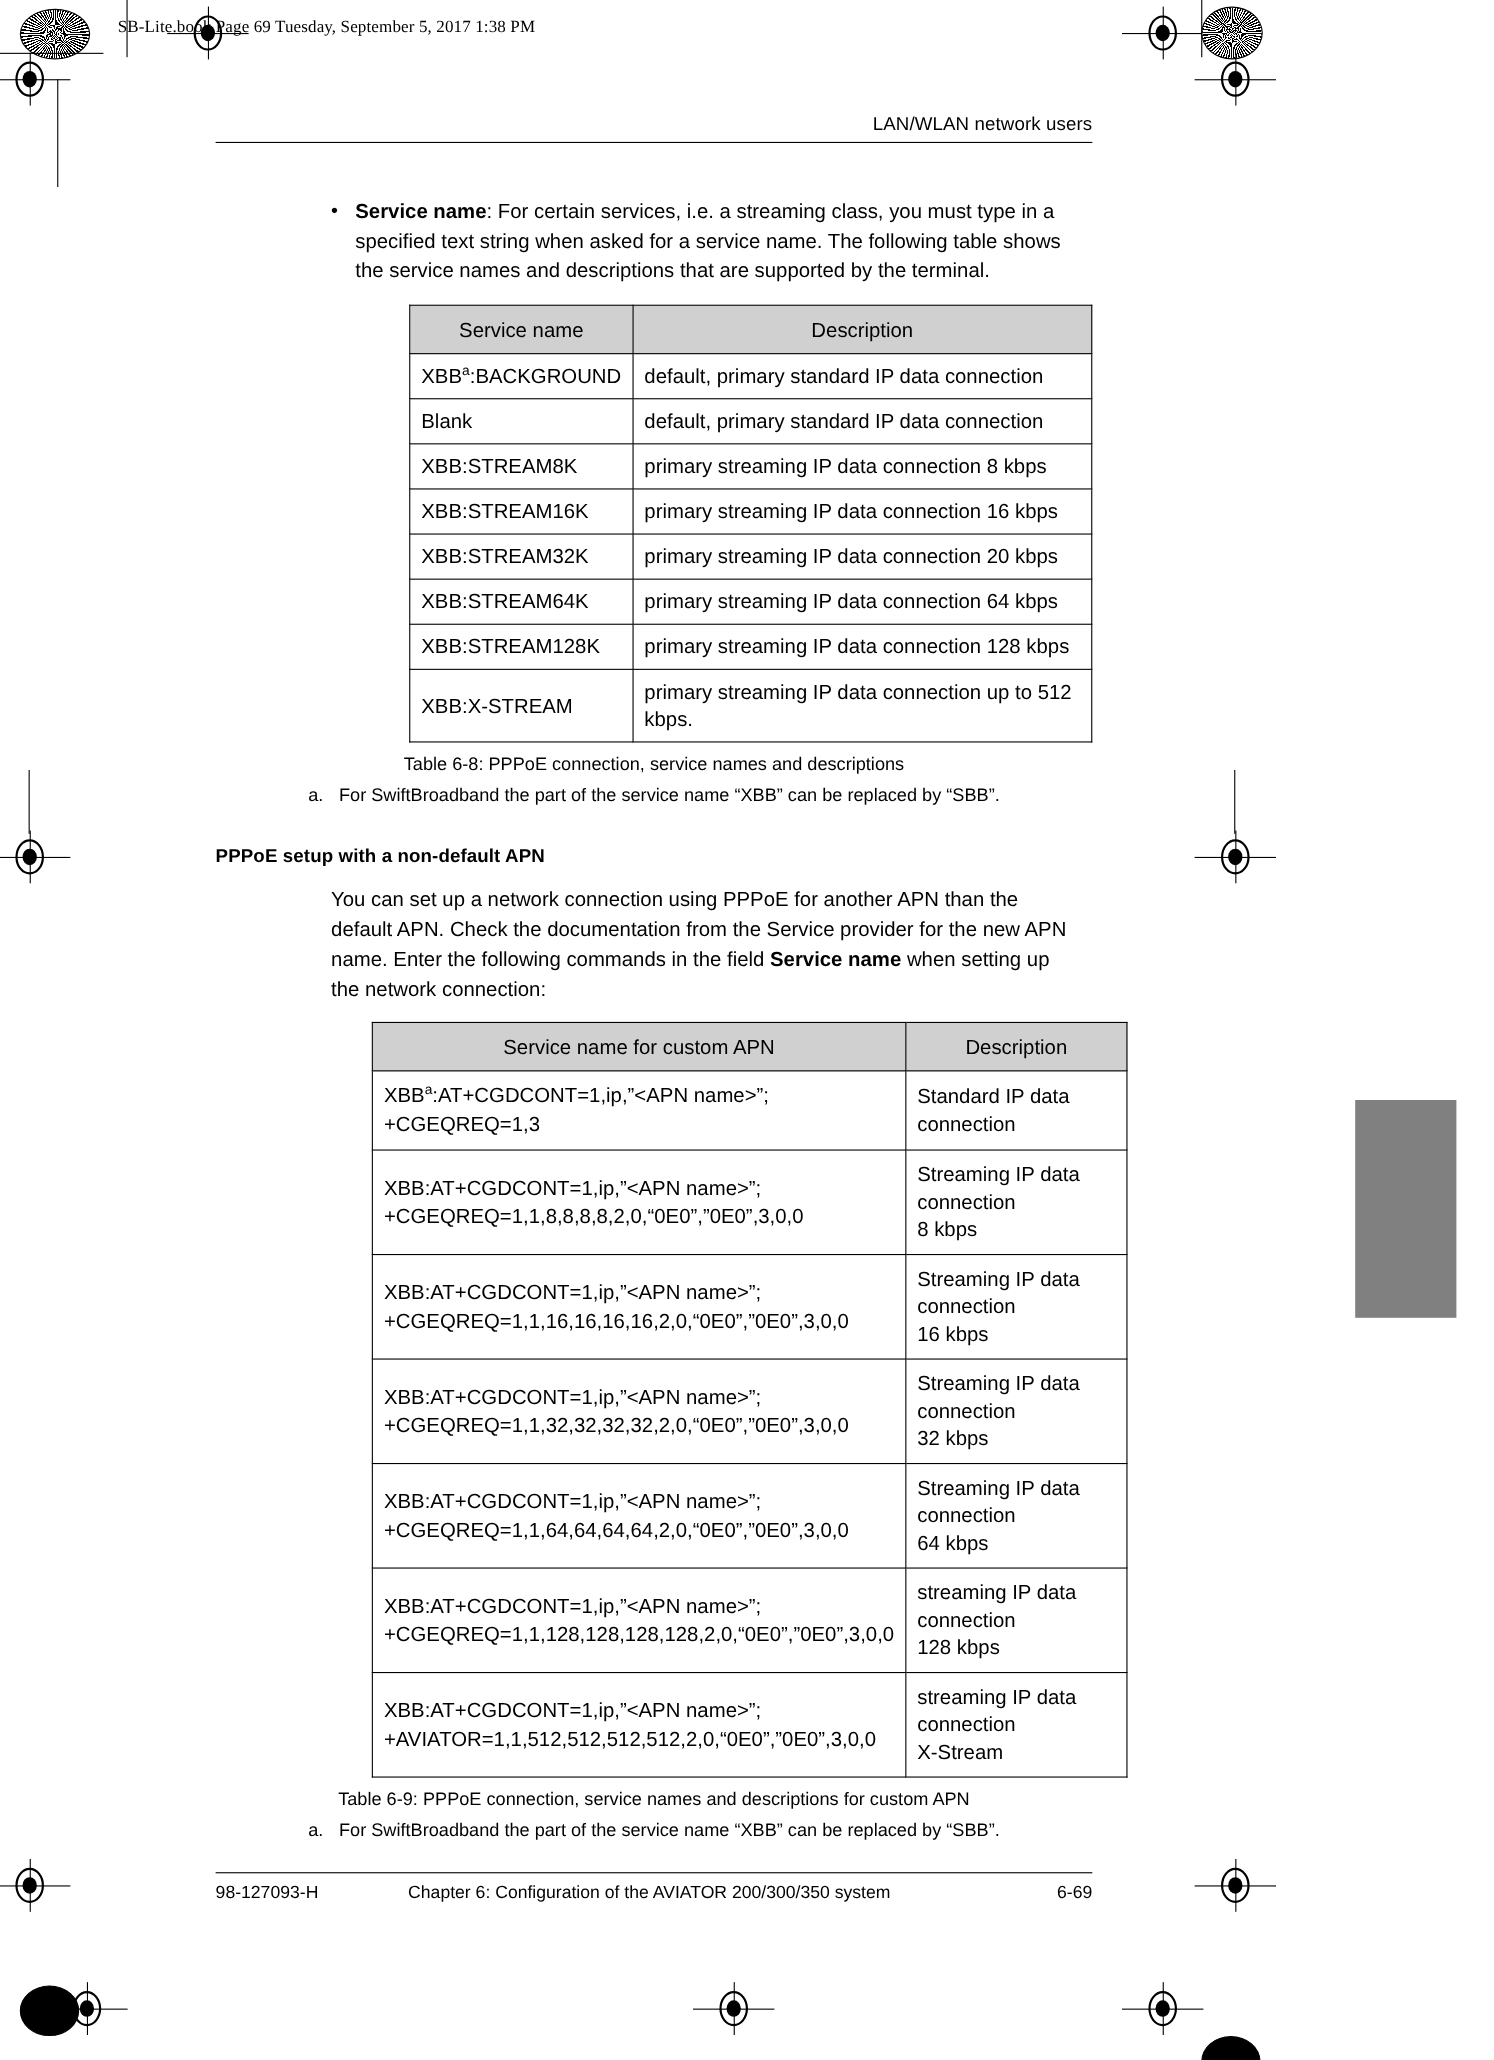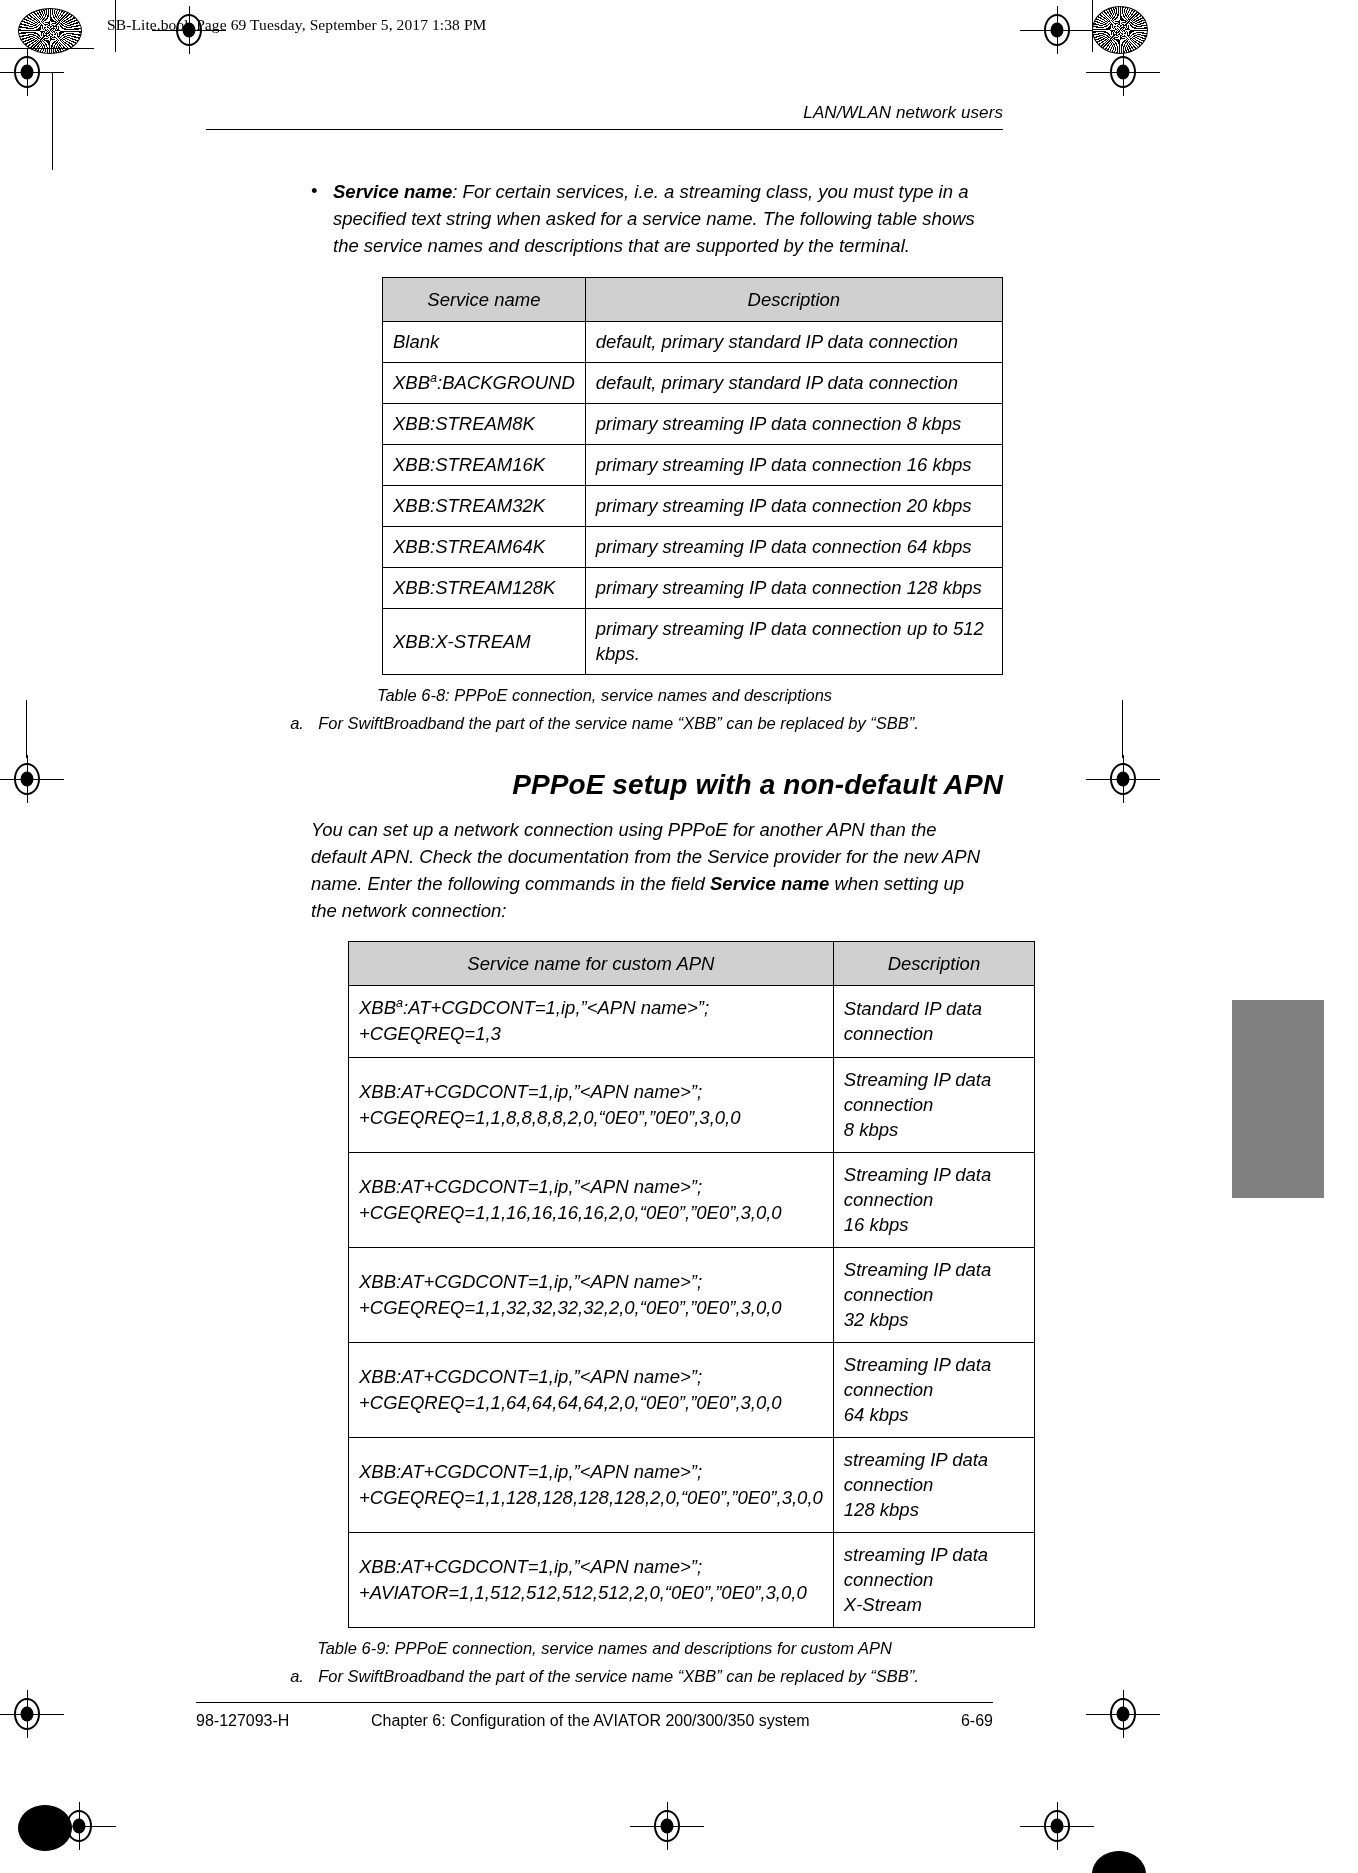--- a/index.html
+++ b/index.html
@@ -81,24 +81,23 @@
     top: 16px;
     font-family: "Liberation Serif", serif;
     font-size: 15.5px;
     letter-spacing: 0.1px;
     white-space: nowrap;
   }
 
   
   .content {
     position: absolute;
-    left: 206px;
+    left: 196px;
     top: 0;
     width: 797px;
-    font-style: italic;
   }
 
   .running-head {
     text-align: right;
     font-size: 17px;
     padding-top: 103px;
     letter-spacing: 0.1px;
   }
   .head-rule {
     margin-top: 6px;
@@ -166,25 +165,24 @@
     margin-top: 9px;
     display: flex;
     justify-content: center;
   }
   .footnote .fn-marker {
     width: 28px;
     flex: 0 0 28px;
   }
 
   h2.section {
-    font-size: 28px;
+    font-size: 17px;
     font-weight: bold;
     margin: 36px 0 0 0;
     letter-spacing: 0.1px;
-    text-align: right;
   }
 
   .body-para {
     margin-top: 15px;
     margin-left: 105px;
     width: 683px;
     font-size: 18.5px;
     line-height: 27px;
   }
   .body-para b { font-weight: bold; }
@@ -342,25 +340,25 @@
     <div class="t68-wrap">
       <table class="doc-table" id="table-6-8">
         <thead>
           <tr>
             <th class="col-name">Service name</th>
             <th>Description</th>
           </tr>
         </thead>
         <tbody>
           <tr>
+            <td><span>XBB</span><sup>a</sup><span>:BACKGROUND</span></td>
+            <td>default, primary standard IP data connection</td>
+          </tr>
+          <tr>
             <td>Blank</td>
-            <td>default, primary standard IP data connection</td>
-          </tr>
-          <tr>
-            <td><span>XBB</span><sup>a</sup><span>:BACKGROUND</span></td>
             <td>default, primary standard IP data connection</td>
           </tr>
           <tr>
             <td>XBB:STREAM8K</td>
             <td>primary streaming IP data connection 8 kbps</td>
           </tr>
           <tr>
             <td>XBB:STREAM16K</td>
             <td>primary streaming IP data connection 16 kbps</td>
           </tr>

